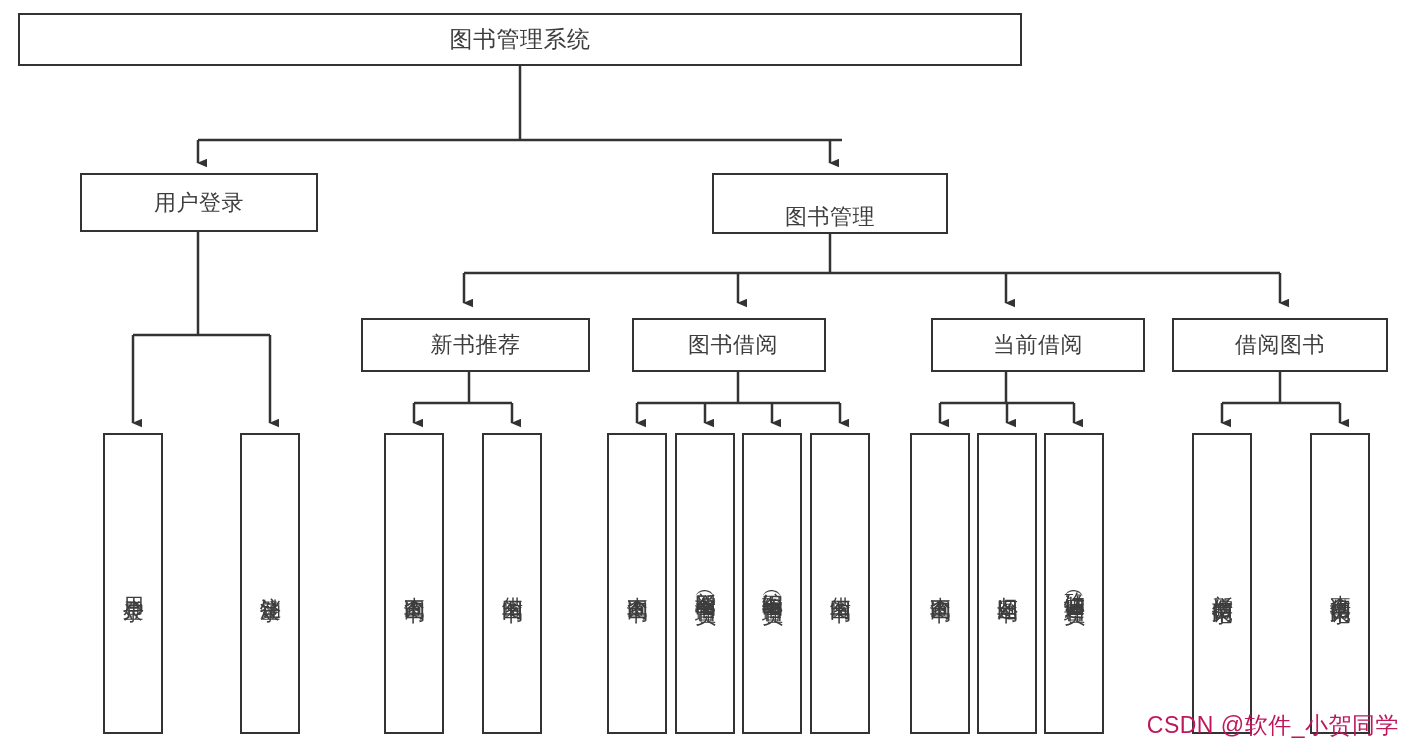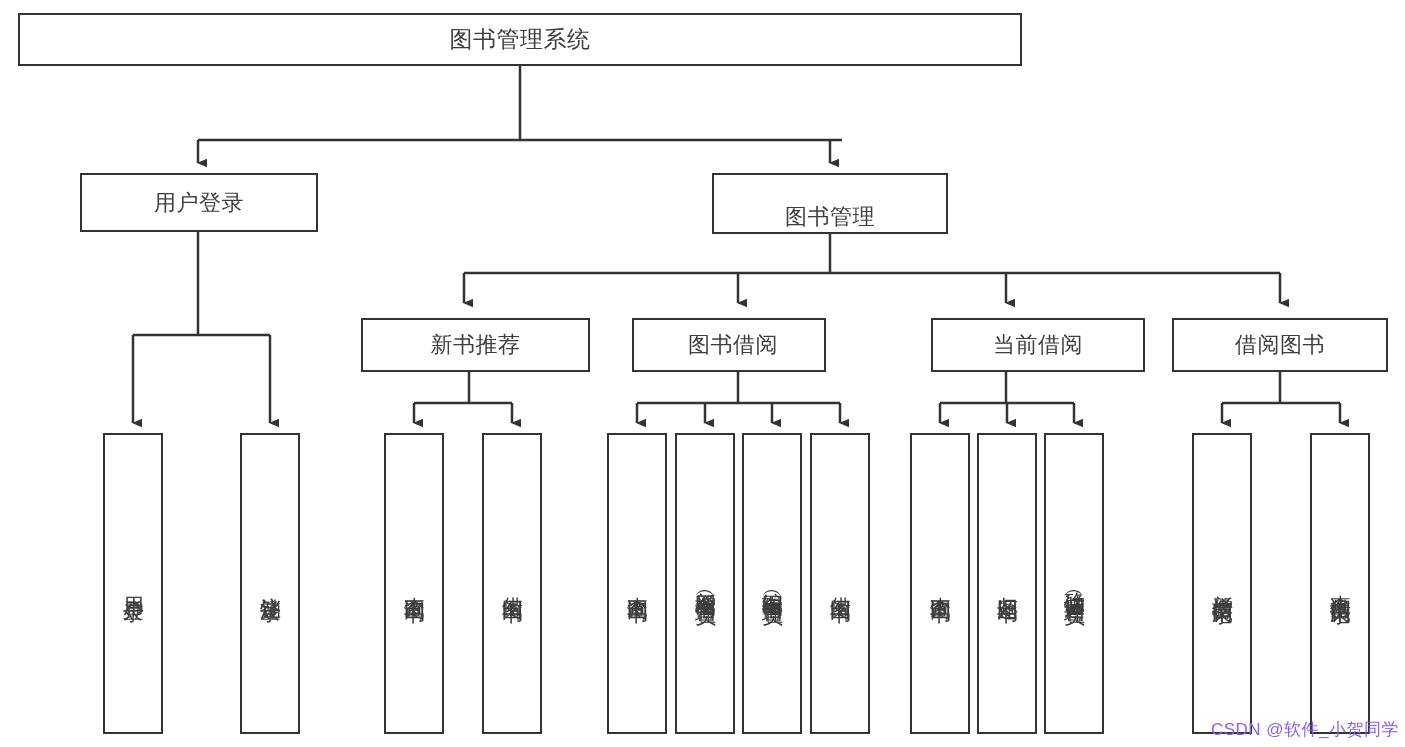--- a/index.html
+++ b/index.html
@@ -55,22 +55,22 @@
     padding: 4px 0;
   }
   .node-v .vtext {
     writing-mode: vertical-rl;
     text-orientation: upright;
   }
   #watermark {
     position: absolute;
     right: 6px;
     bottom: 6px;
-    font-size: 17px;
-    color: #8b5cf6;
+    font-size: 23px;
+    color: #be185d;
     letter-spacing: 0.5px;
     white-space: nowrap;
     user-select: none;
   }
 </style>
 </head>
 <body>
 
 <div id="diagram-canvas">
 

